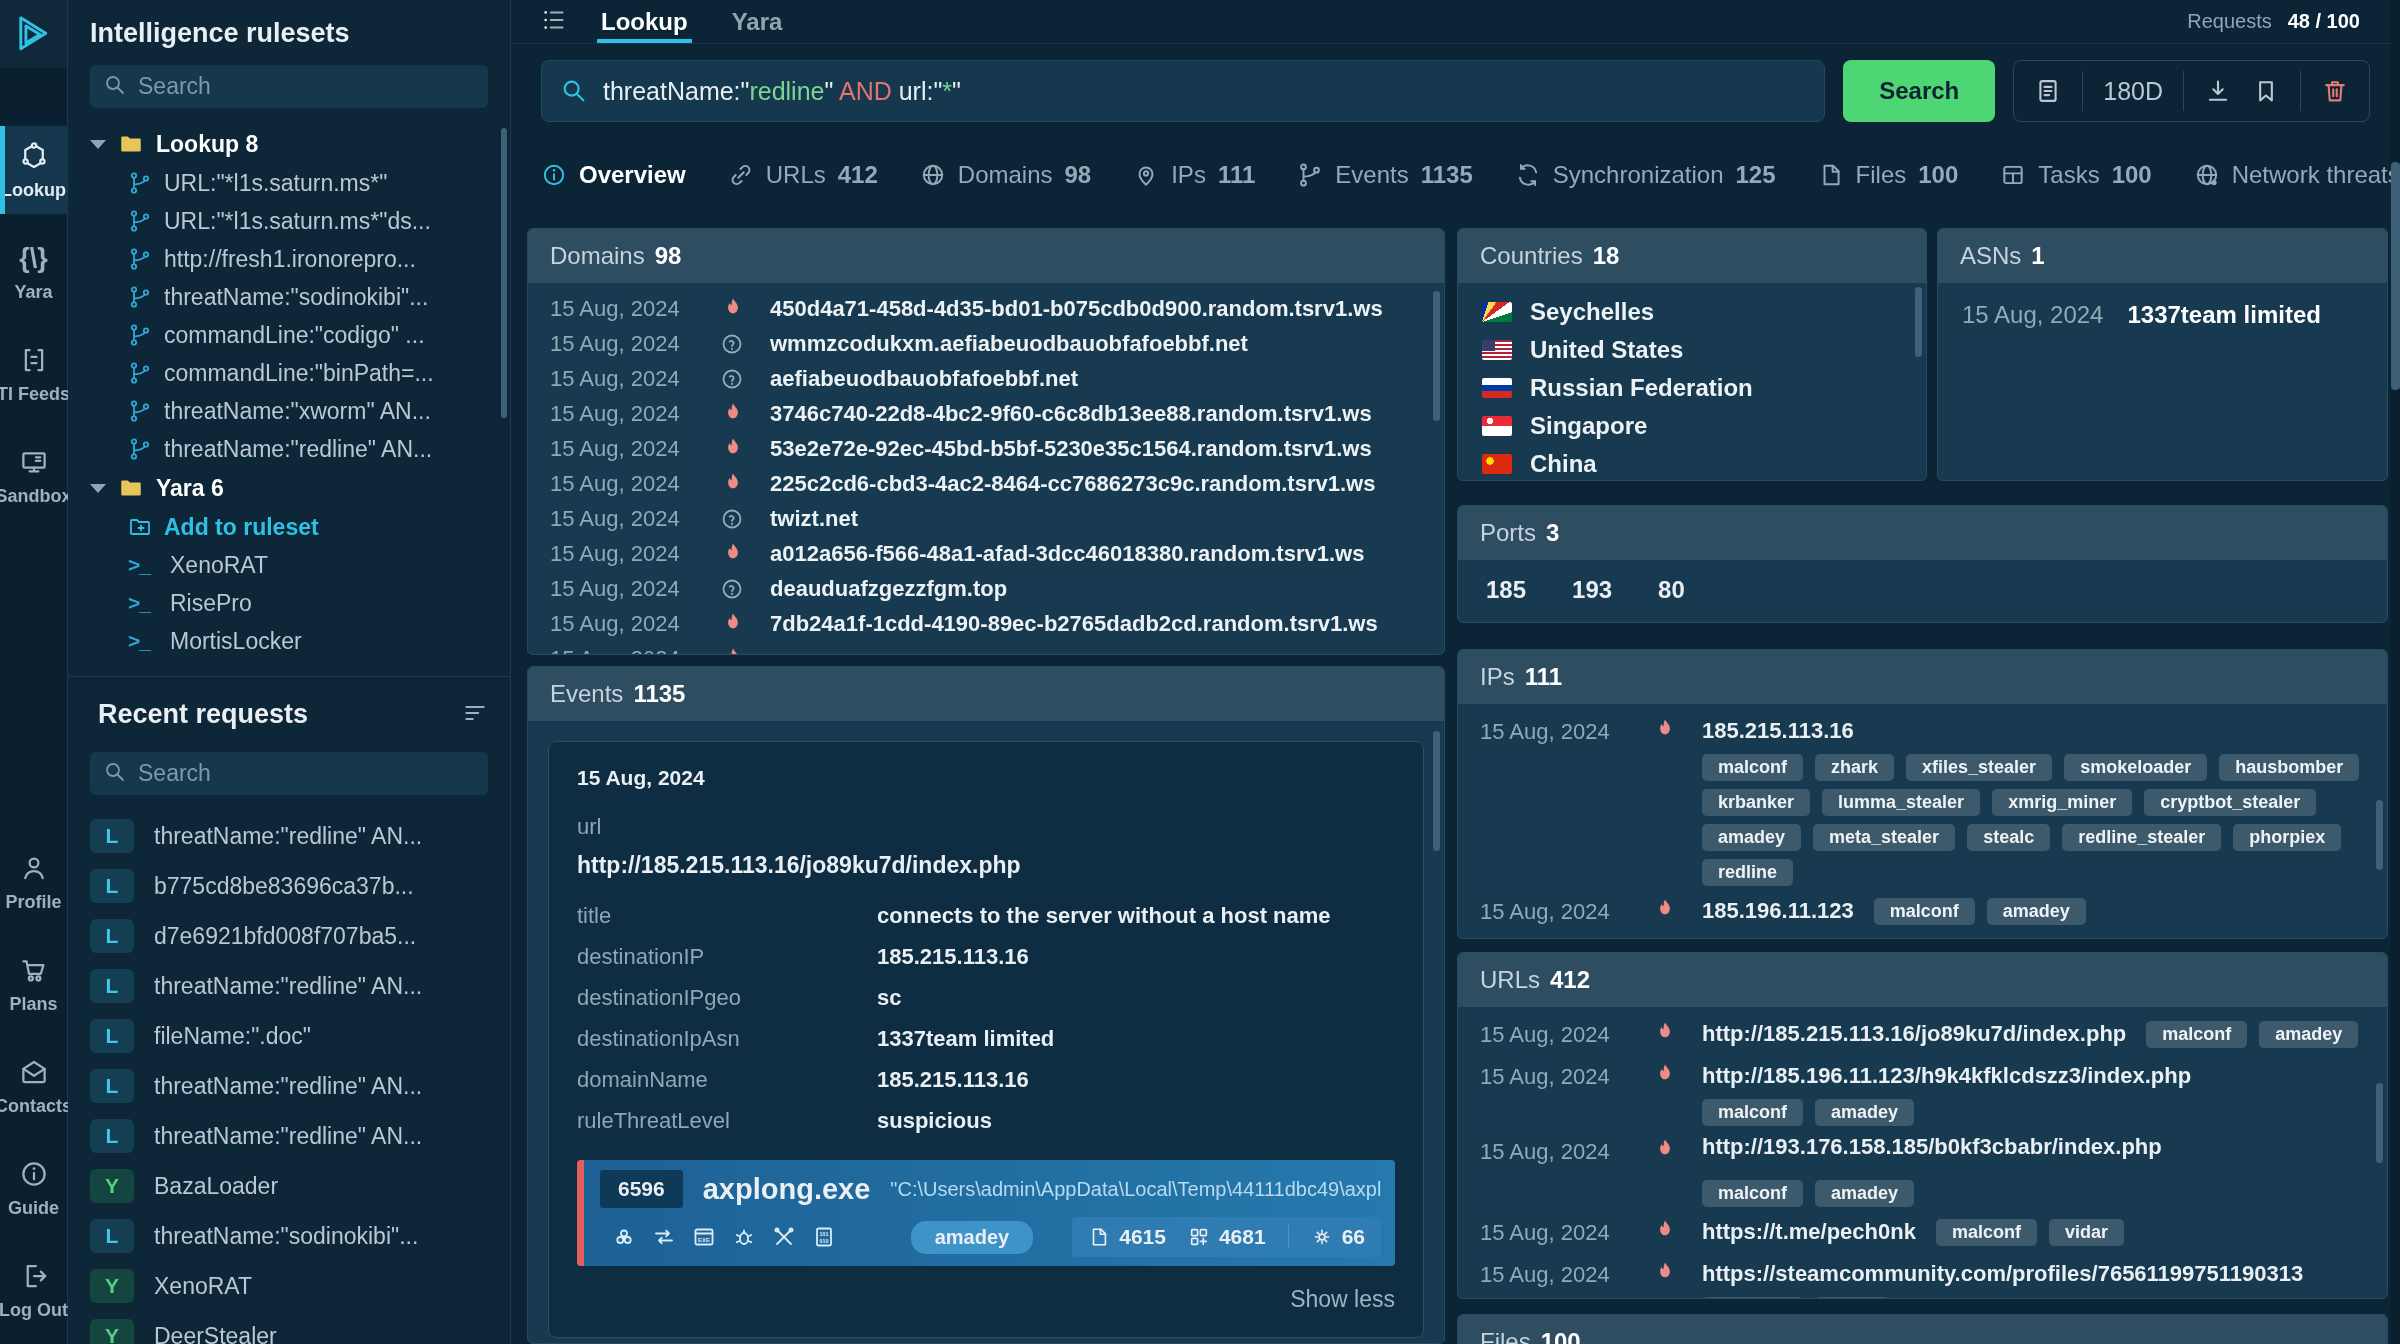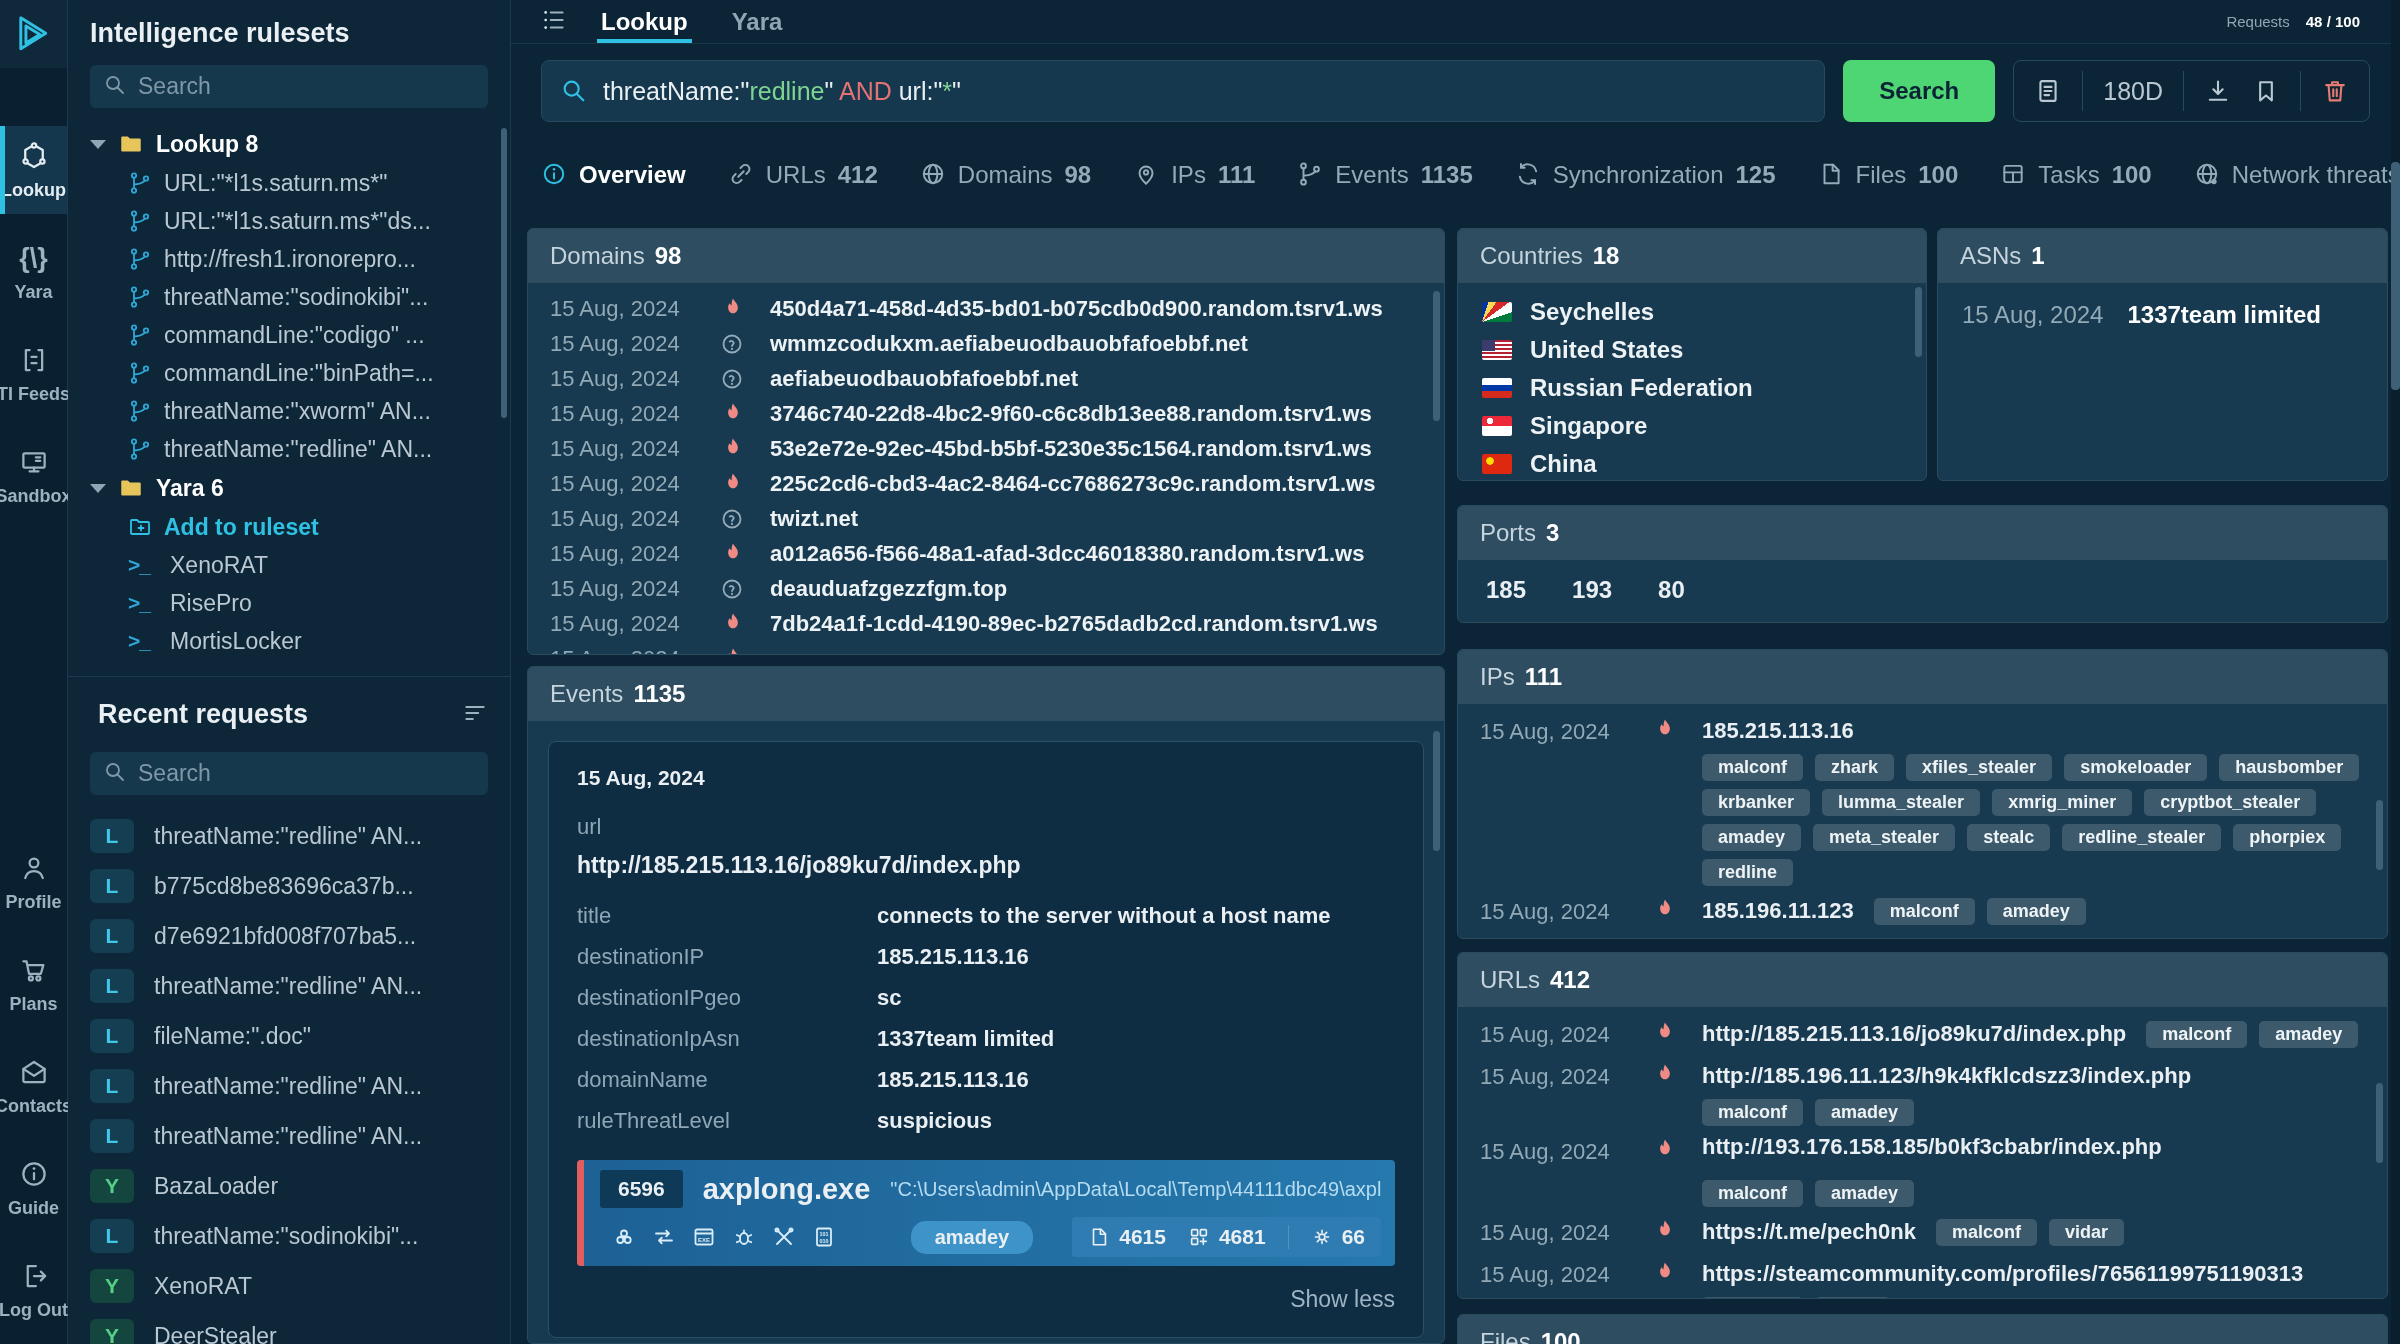--- a/index.html
+++ b/index.html
@@ -41,36 +41,36 @@
   .badge { width:44px; height:34px; border-radius:6px; display:flex; align-items:center; justify-content:center; font-size:21px; font-weight:bold; flex-shrink:0; }
   .badge.L { background:#143f52; color:#3fc6e8; }
   .badge.Y { background:#15453f; color:#54cf85; }
 
   
   .main { flex:1; display:flex; flex-direction:column; overflow:hidden; position:relative; }
   .topbar { height:44px; display:flex; align-items:center; padding:0 10px 0 30px; gap:30px; border-bottom:1px solid #18354a; flex-shrink:0; }
   .top-tab { font-size:24px; font-weight:bold; color:#8fa7b5; height:100%; display:flex; align-items:center; position:relative; padding:0 4px; cursor:pointer; }
   .top-tab.active { color:#fff; }
   .top-tab.active::after { content:""; position:absolute; left:0; right:0; bottom:0; height:4px; background:#2fc1e4; }
-  .topbar-right { margin-left:auto; display:flex; gap:16px; align-items:center; font-size:15px; padding-right:30px; }
+  .topbar-right { margin-left:auto; display:flex; gap:16px; align-items:center; font-size:20px; padding-right:30px; }
   .req-label { color:#8fa7b5; }
   .req-value { color:#fff; font-weight:bold; }
 
   .query-row { display:flex; align-items:stretch; gap:18px; margin:16px 30px 0 30px; height:62px; flex-shrink:0; }
   .query-input { flex:1; background:#15384e; border:1px solid #27495d; border-radius:8px; display:flex; align-items:center; padding:0 18px; gap:15px; font-size:25px; cursor:text; overflow:hidden; white-space:nowrap; }
   .query-input .qpart { white-space:pre; }
   .btn-search { background:#4fd674; color:#0b2334; font-weight:bold; font-size:24px; border:0; border-radius:8px; padding:0 36px; cursor:pointer; font-family:inherit; }
   .query-tools { display:flex; align-items:center; border:1px solid #27495d; border-radius:8px; padding:0 20px; gap:20px; color:#b9c8d2; }
   .vdiv { width:1px; align-self:stretch; margin:10px 0; background:#27495d; }
   .range { font-size:25px; color:#b9c8d2; cursor:pointer; }
   .tool-ic { cursor:pointer; display:flex; align-items:center; }
   .tool-ic.danger { color:#e57b72; }
 
   .view-tabs { display:flex; gap:42px; align-items:center; margin:30px 0 0 30px; height:46px; font-size:24px; color:#93aab8; overflow:hidden; white-space:nowrap; flex-shrink:0; }
-  .vtab { display:flex; gap:12px; align-items:flex-start; cursor:pointer; flex-shrink:0; }
+  .vtab { display:flex; gap:12px; align-items:center; cursor:pointer; flex-shrink:0; }
   .vtab b { font-weight:bold; }
   .vtab.active { color:#fff; font-weight:bold; }
   .vtab.active .vt-ic { color:#2fc1e4; }
   .vt-ic { display:flex; align-items:center; }
 
   .content { flex:1; display:flex; gap:12px; margin:30px 12px 0 16px; overflow:hidden; min-height:0; }
   .col-a { width:918px; flex-shrink:0; display:flex; flex-direction:column; gap:11px; min-height:0; }
   .col-b { flex:1; display:flex; flex-direction:column; overflow:hidden; min-width:0; }
 
   .card { background:#173a50; border:1px solid #2a4a5e; border-radius:6px; position:relative; overflow:hidden; }

